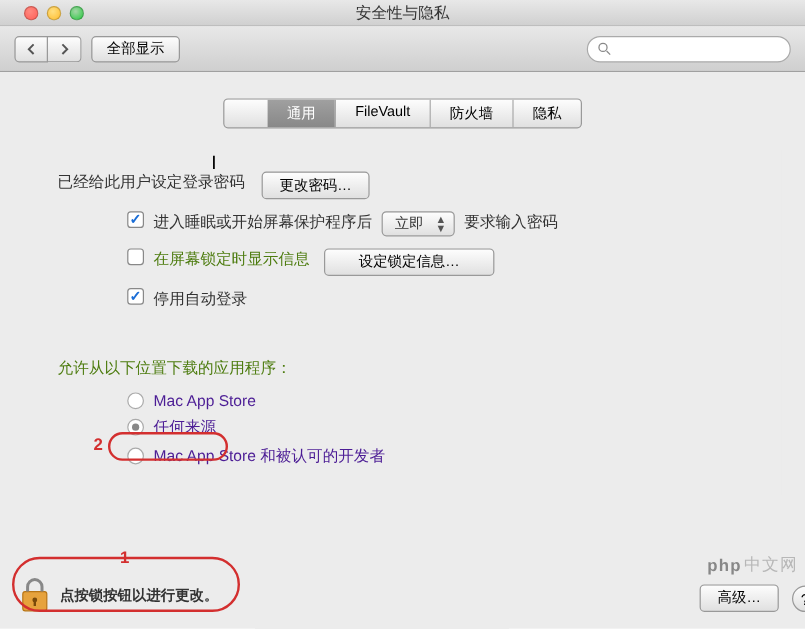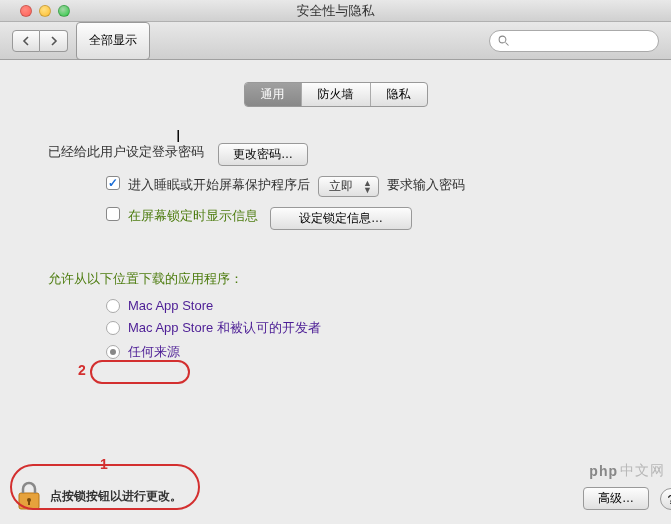--- a/index.html
+++ b/index.html
@@ -11,30 +11,30 @@
     .tl-red { background: radial-gradient(circle at 40% 35%, #ff8a80, #ff5f57); }
     .tl-yellow { background: radial-gradient(circle at 40% 35%, #ffe082, #ffbd2e); }
     .tl-green { background: radial-gradient(circle at 40% 35%, #a5d6a7, #28c940); }
     .titlebar-title { position: absolute; left: 0; right: 0; text-align: center; font-size: 13px; color: #333; }
     
     .toolbar { height: 38px; background: linear-gradient(#e8e8e8, #cfcfcf); border-bottom: 1px solid #a0a0a0; display: flex; align-items: center; padding: 0 12px; gap: 8px; }
     .nav-buttons { display: flex; }
     .nav-btn { width: 28px; height: 22px; background: linear-gradient(#fdfdfd, #e0e0e0); border: 1px solid #999; display: flex; align-items: center; justify-content: center; font-size: 11px; color: #555; }
     .nav-btn:first-child { border-radius: 4px 0 0 4px; }
     .nav-btn:last-child { border-radius: 0 4px 4px 0; border-left: none; }
-    .show-all-btn { height: 38px; padding: 0 12px; background: linear-gradient(#fdfdfd, #e0e0e0); border: 1px solid #999; border-radius: 4px; font-size: 12px; }
+    .show-all-btn { height: 22px; padding: 0 12px; background: linear-gradient(#fdfdfd, #e0e0e0); border: 1px solid #999; border-radius: 4px; font-size: 12px; }
     .spacer { flex: 1; }
     .search-box { width: 170px; height: 22px; background: #fff; border: 1px solid #aaa; border-radius: 11px; display: flex; align-items: center; padding: 0 8px; }
     .search-box svg { width: 12px; height: 12px; }
     .search-box input { border: none; outline: none; font-size: 11px; margin-left: 4px; flex: 1; }
     
     .content { background: #ececec; height: calc(524px - 60px); padding-top: 22px; position: relative; }
     
     .tab-bar { display: flex; justify-content: center; margin-bottom: 18px; }
-    .tab-segment { display: flex; border: 1px solid #999; border-radius: 4px; overflow: hidden; background: linear-gradient(#fdfdfd, #e0e0e0); }
+    .tab-segment { display: flex; border: 1px solid #999; border-radius: 4px; overflow: hidden; background: linear-gradient(#fdfdfd, #e0e0e0); padding-left: 36px; }
     .tab { padding: 3px 16px; font-size: 12px; border-right: 1px solid #aaa; }
     .tab:last-child { border-right: none; }
     .tab.active { background: linear-gradient(#a0a0a0, #888); color: #fff; }
     
     .panel { background: #ececec; margin: 0 20px; padding: 18px 28px; border: none; }
     
     .row { display: flex; align-items: flex-start; font-size: 13px; color: #333; margin-bottom: 10px; }
     .row-login { gap: 14px; }
     .mac-btn { background: linear-gradient(#fdfdfd, #e0e0e0); border: 1px solid #999; border-radius: 4px; padding: 2px 14px; font-size: 12px; }
     .indent { margin-left: 58px; }
@@ -97,20 +97,21 @@
         <line x1="10" y1="10" x2="14" y2="14" stroke="#888" stroke-width="1.4"></line>
       </svg>
     <input type="text" placeholder="" style="">
   </div>
 </div>
 
 <div class="content">
   <div class="tab-bar">
     <div class="tab-segment">
       <div class="tab active">通用</div>
+      <div class="tab">FileVault</div>
       <div class="tab">防火墙</div>
       <div class="tab">隐私</div>
     </div>
   </div>
 
   <div class="panel">
     <div class="row row-login">
       <span>已经给此用户设定登录密码</span>
       <button class="mac-btn">更改密码…</button>
     </div>
@@ -128,39 +129,43 @@
       <span>要求输入密码</span>
     </div>
 
     <div class="row indent">
       <span class="checkbox"></span>
       <span class="disabled-text">在屏幕锁定时显示信息</span>
       <span style="width:12px"></span>
       <button class="mac-btn" style="padding:2px 28px">设定锁定信息…</button>
     </div>
 
+    <div class="row indent">
+      <span class="checkbox checked"></span>
+      <span>停用自动登录</span>
+    </div>
 
     <div class="section-gap"></div>
 
     <div class="row">
       <span class="disabled-text">允许从以下位置下载的应用程序：</span>
     </div>
 
     <div class="radio-group">
       <div class="radio-row">
         <span class="radio"></span>
         <span>Mac App Store</span>
       </div>
       <div class="radio-row">
+        <span class="radio selected"></span>
+        <span>任何来源</span>
+      </div>
+      <div class="radio-row">
         <span class="radio"></span>
         <span>Mac App Store 和被认可的开发者</span>
-      </div>
-      <div class="radio-row">
-        <span class="radio selected"></span>
-        <span>任何来源</span>
       </div>
     </div>
   </div>
 
   <div class="footer">
     <svg class="lock-icon" viewBox="0 0 26 30">
       <rect x="3" y="12" width="20" height="16" rx="2" fill="#e6a23c" stroke="#b87514"></rect>
       <path d="M7 12 V8 a6 6 0 0 1 12 0 V12" fill="none" stroke="#888" stroke-width="2.5"></path>
       <circle cx="13" cy="19" r="2" fill="#7a4a0a"></circle>
       <rect x="12" y="19" width="2" height="5" fill="#7a4a0a"></rect>

